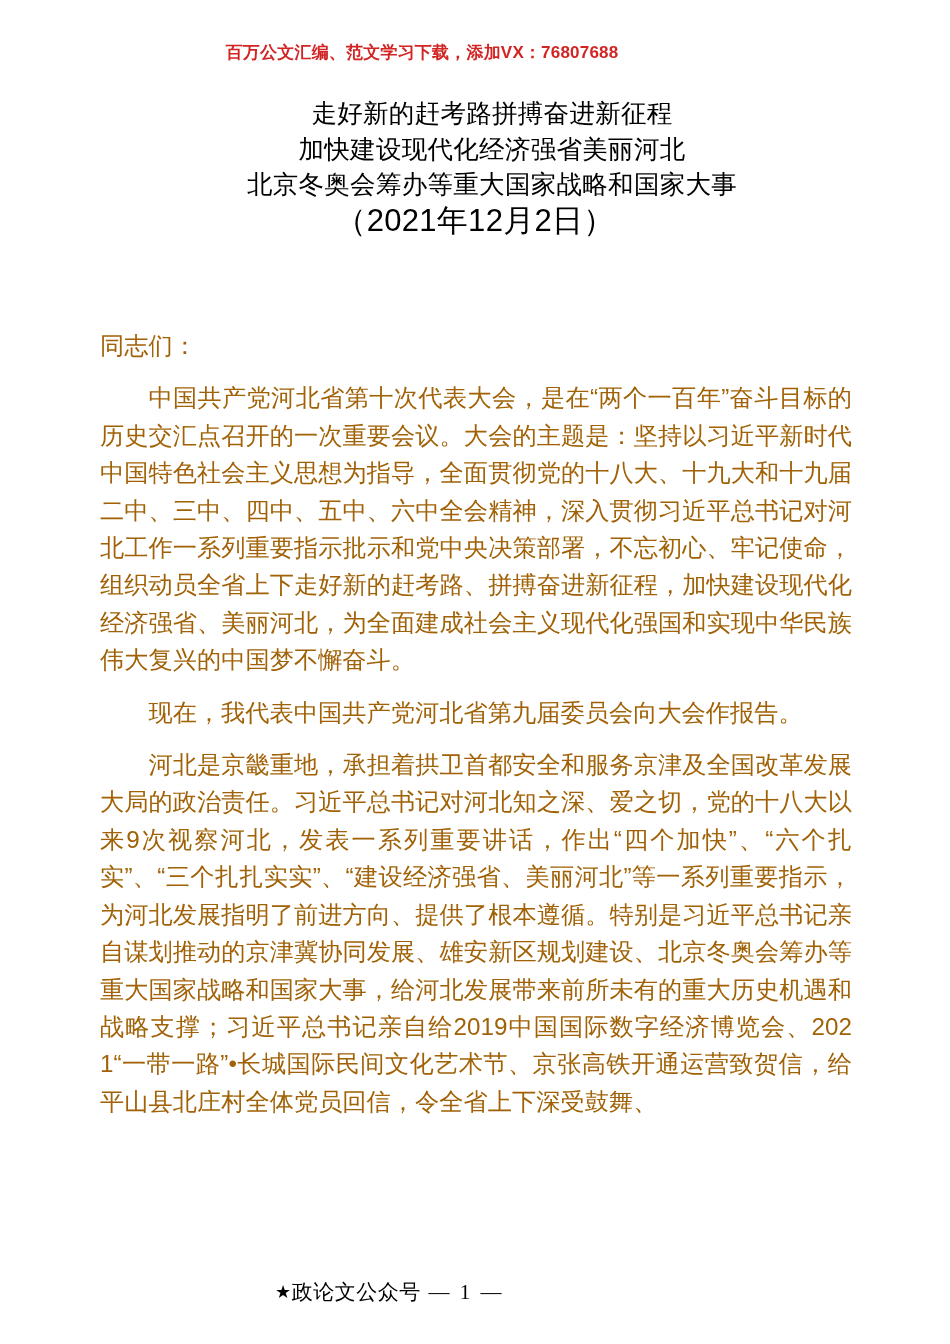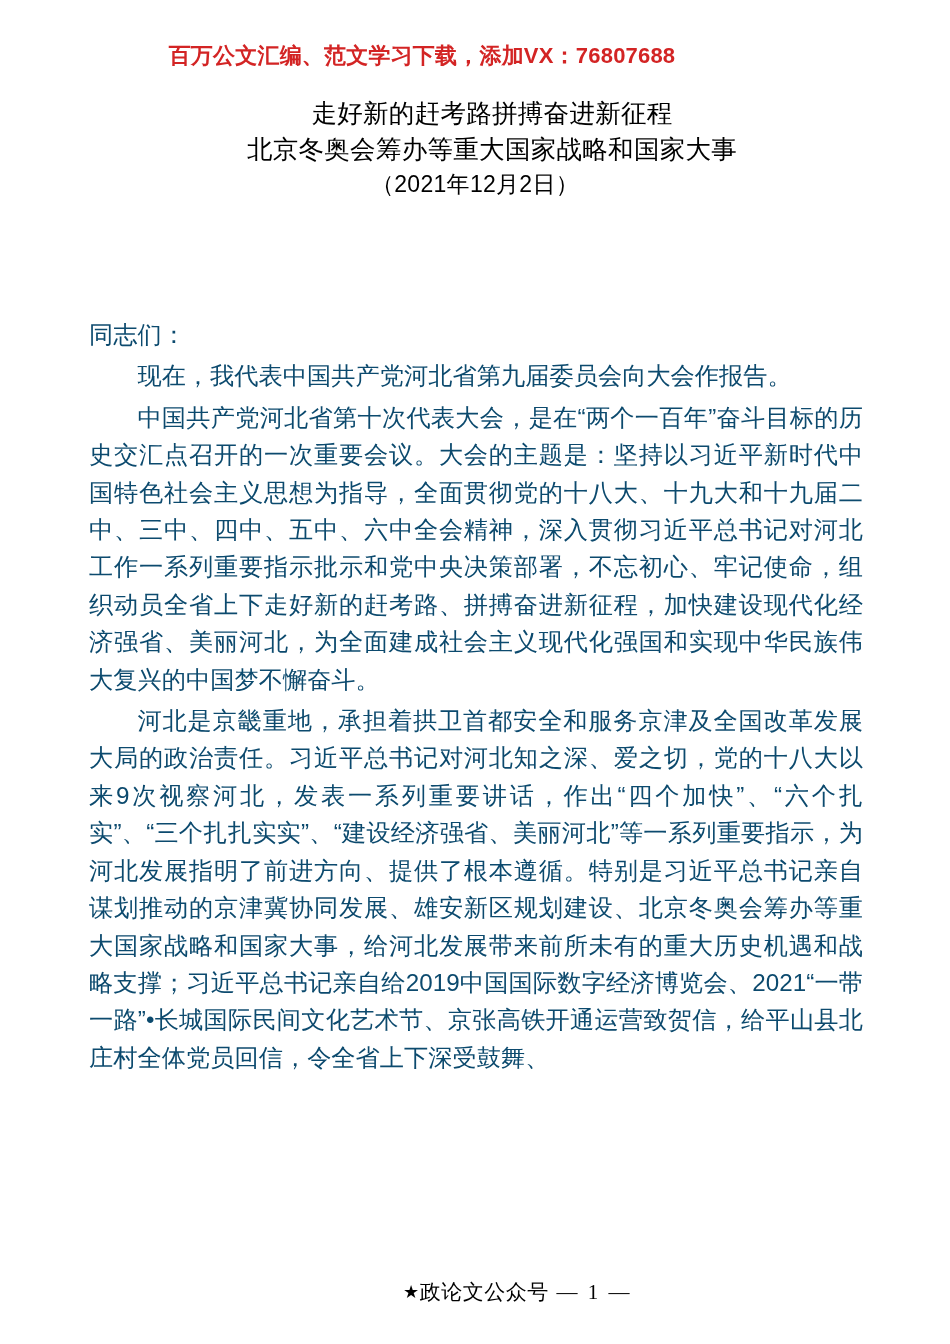--- a/index.html
+++ b/index.html
@@ -21,21 +21,21 @@
   }
 
   
   .promo-banner {
     position: absolute;
     top: 41px;
     left: 0;
     width: 844px;
     text-align: center;
     color: #d32424;
-    font-size: 22px;
+    font-size: 17px;
     font-weight: bold;
     letter-spacing: 0.2px;
     white-space: nowrap;
     font-family: "Liberation Sans", "DejaVu Sans", sans-serif;
   }
 
   
   .title-block {
     position: absolute;
     top: 96px;
@@ -46,53 +46,53 @@
   .title-line {
     font-size: 25.5px;
     line-height: 35.5px;
     font-weight: normal;
     color: #000;
     white-space: nowrap;
     letter-spacing: 0.3px;
     padding-left: 34px;
   }
   .title-date {
-    font-size: 23px;
+    font-size: 31px;
     line-height: 35.5px;
     letter-spacing: 0.3px;
     white-space: nowrap;
   }
 
   
   .body-block {
     position: absolute;
     top: 312px;
     left: 85px;
     width: 782px;
   }
   .para {
     font-size: 24.2px;
     line-height: 37.4px;
     text-align: justify;
     text-align-last: left;
     letter-spacing: 0.05px;
-    margin: 4px;
-    color: #0c4a6e;
+    margin: 15px;
+    color: #a16207;
     word-break: break-all;
   }
   .para.indent { text-indent: 2em; }
   .para.salutation { text-indent: 0; }
 
   
   .footer {
     position: absolute;
     left: 0;
     top: 1278px;
     width: 760px;
-    text-align: center;
+    text-align: left;
     font-size: 21px;
     letter-spacing: 0.5px;
     white-space: nowrap;
     font-family: "Liberation Serif", "DejaVu Serif", serif;
   }
   .footer-inner {
     display: inline-block;
     padding-left: 275px;
   }
   .footer-star { font-size: 18px; vertical-align: 1px; }
@@ -104,28 +104,29 @@
 </style>
 </head>
 <body>
 
 <div class="page">
 
   <div class="promo-banner">百万公文汇编、范文学习下载，添加VX：76807688</div>
 
   <div class="title-block">
     <div class="title-line">走好新的赶考路拼搏奋进新征程</div>
+    <div class="title-line">加快建设现代化经济强省美丽河北</div>
     <div class="title-line">北京冬奥会筹办等重大国家战略和国家大事</div>
     <div class="title-date">（2021年12月2日）</div>
   </div>
 
   <div class="body-block">
     <p class="para salutation">同志们：</p>
+    <p class="para indent">中国共产党河北省第十次代表大会，是在“两个一百年”奋斗目标的历史交汇点召开的一次重要会议。大会的主题是：坚持以习近平新时代中国特色社会主义思想为指导，全面贯彻党的十八大、十九大和十九届二中、三中、四中、五中、六中全会精神，深入贯彻习近平总书记对河北工作一系列重要指示批示和党中央决策部署，不忘初心、牢记使命，组织动员全省上下走好新的赶考路、拼搏奋进新征程，加快建设现代化经济强省、美丽河北，为全面建成社会主义现代化强国和实现中华民族伟大复兴的中国梦不懈奋斗。</p>
     <p class="para indent">现在，我代表中国共产党河北省第九届委员会向大会作报告。</p>
-    <p class="para indent">中国共产党河北省第十次代表大会，是在“两个一百年”奋斗目标的历史交汇点召开的一次重要会议。大会的主题是：坚持以习近平新时代中国特色社会主义思想为指导，全面贯彻党的十八大、十九大和十九届二中、三中、四中、五中、六中全会精神，深入贯彻习近平总书记对河北工作一系列重要指示批示和党中央决策部署，不忘初心、牢记使命，组织动员全省上下走好新的赶考路、拼搏奋进新征程，加快建设现代化经济强省、美丽河北，为全面建成社会主义现代化强国和实现中华民族伟大复兴的中国梦不懈奋斗。</p>
     <p class="para indent">河北是京畿重地，承担着拱卫首都安全和服务京津及全国改革发展大局的政治责任。习近平总书记对河北知之深、爱之切，党的十八大以来9次视察河北，发表一系列重要讲话，作出“四个加快”、“六个扎实”、“三个扎扎实实”、“建设经济强省、美丽河北”等一系列重要指示，为河北发展指明了前进方向、提供了根本遵循。特别是习近平总书记亲自谋划推动的京津冀协同发展、雄安新区规划建设、北京冬奥会筹办等重大国家战略和国家大事，给河北发展带来前所未有的重大历史机遇和战略支撑；习近平总书记亲自给2019中国国际数字经济博览会、2021“一带一路”•长城国际民间文化艺术节、京张高铁开通运营致贺信，给平山县北庄村全体党员回信，令全省上下深受鼓舞、</p>
   </div>
 
   <div class="footer">
     <span class="footer-inner">
       <span class="footer-star">★</span><span class="footer-brand">政论文公众号</span>
       <span class="footer-page">—</span>
       <span class="footer-page">1</span>
       <span class="footer-page">—</span>
     </span>

